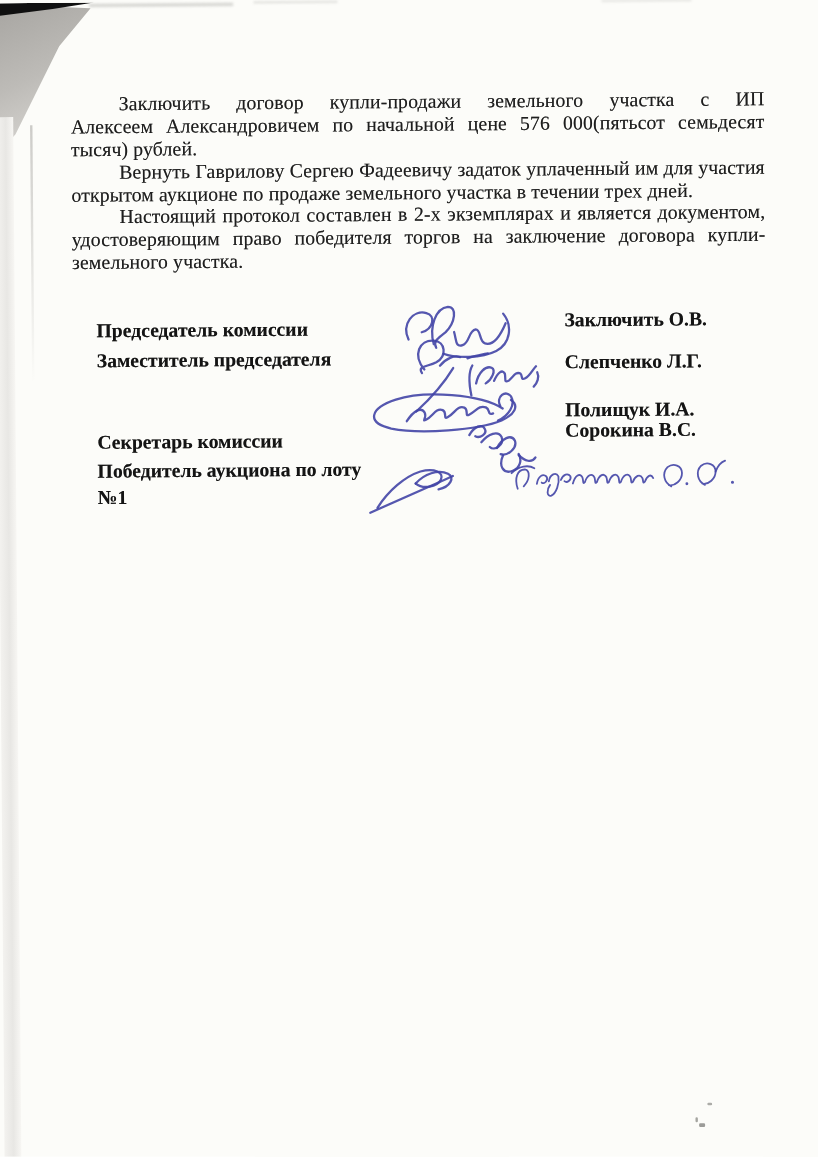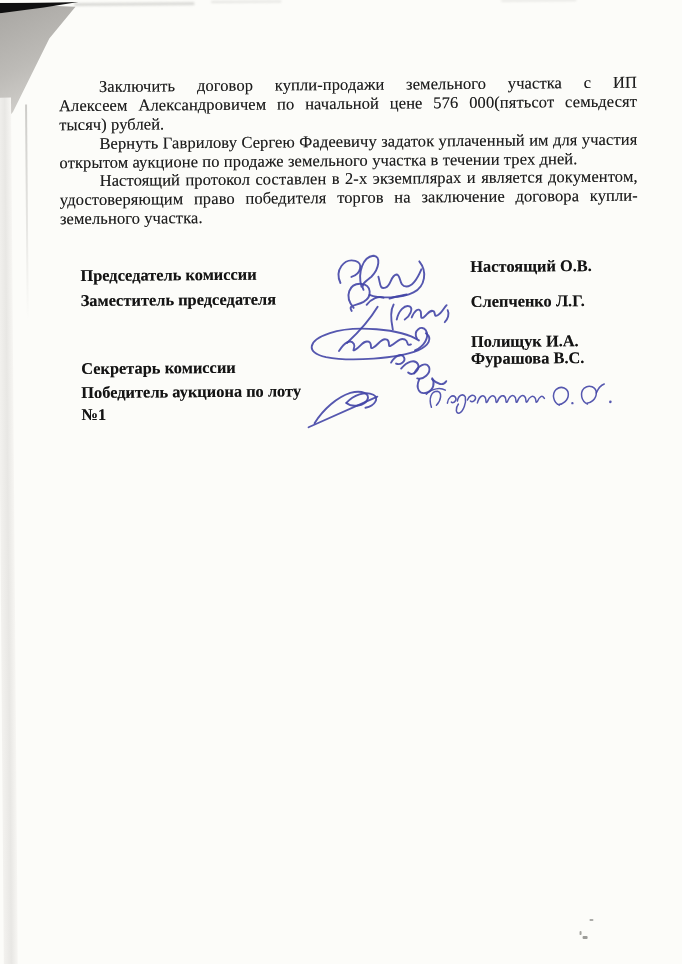--- a/index.html
+++ b/index.html
@@ -100,24 +100,24 @@
         <div class="line j">удостоверяющим право победителя торгов на заключение договора купли-продажи</div>
         <div class="line">земельного участка.</div>
       </div>
     </div>
 
     <div class="role role-1">Председатель комиссии</div>
     <div class="role role-2">Заместитель председателя</div>
     <div class="role role-4">Секретарь комиссии</div>
     <div class="role role-5">Победитель аукциона по лоту №1</div>
 
-    <div class="name name-1">Настоящий О.В.</div>
+    <div class="name name-1">Заключить О.В.</div>
     <div class="name name-2">Слепченко Л.Г.</div>
     <div class="name name-4">Полищук И.А.</div>
-    <div class="name name-5">Фурашова В.С.</div>
+    <div class="name name-5">Сорокина В.С.</div>
 
     <svg class="sig-overlay" viewBox="295 245 330 195" xmlns="http://www.w3.org/2000/svg">
       <g>
         <path class="sw" d="M342,283 C336,270 346,258 357,261 C365,263 363,274 353,277"></path>
         <path class="sw" d="M363,287 C359,272 365,257 375,256 C383,256 381,269 373,277 C367,282 362,284 365,290"></path>
         <path class="sw" d="M380,277 C382,284 381,290 387,288 C393,286 392,276 398,275 C403,275 400,287 408,287 C415,287 420,277 423,270"></path>
         <path class="sw" d="M421,262 C429,272 427,287 415,293 C403,299 381,299 371,295"></path>
       </g>
       <g>
         <path class="sw" d="M355,308 C345,296 351,283 363,284 C373,285 374,297 365,302 C357,306 349,305 353,311"></path>

